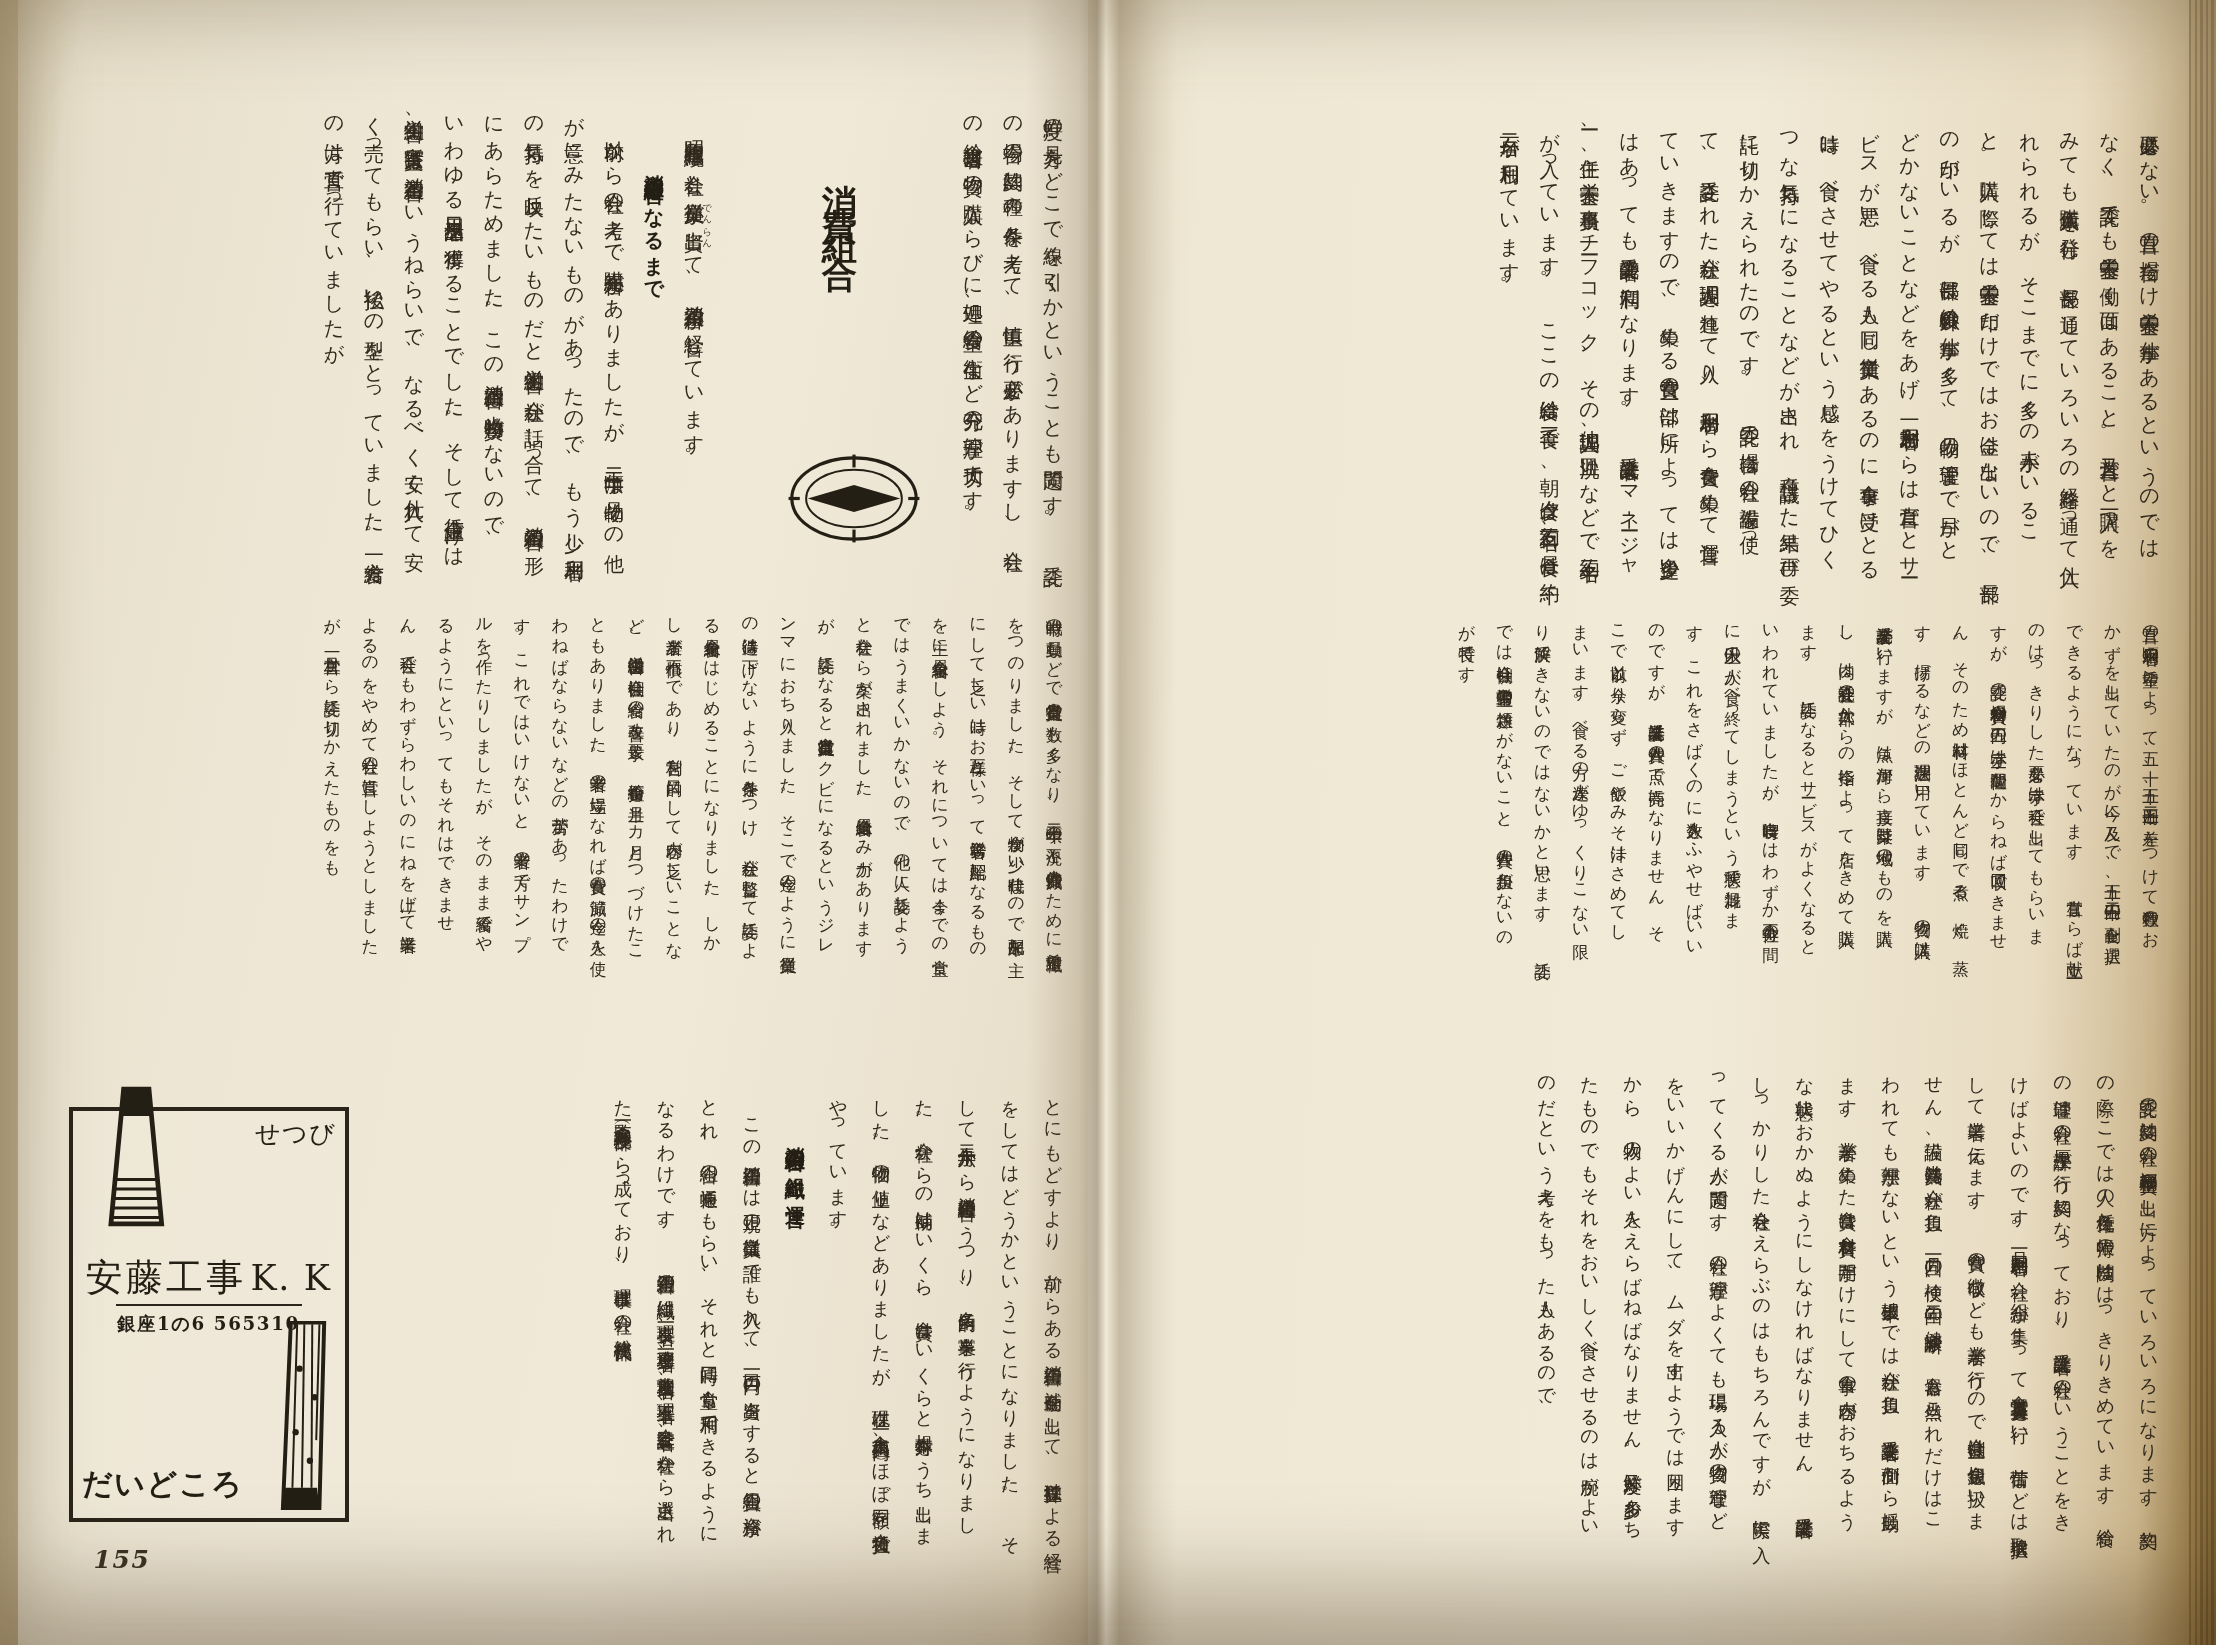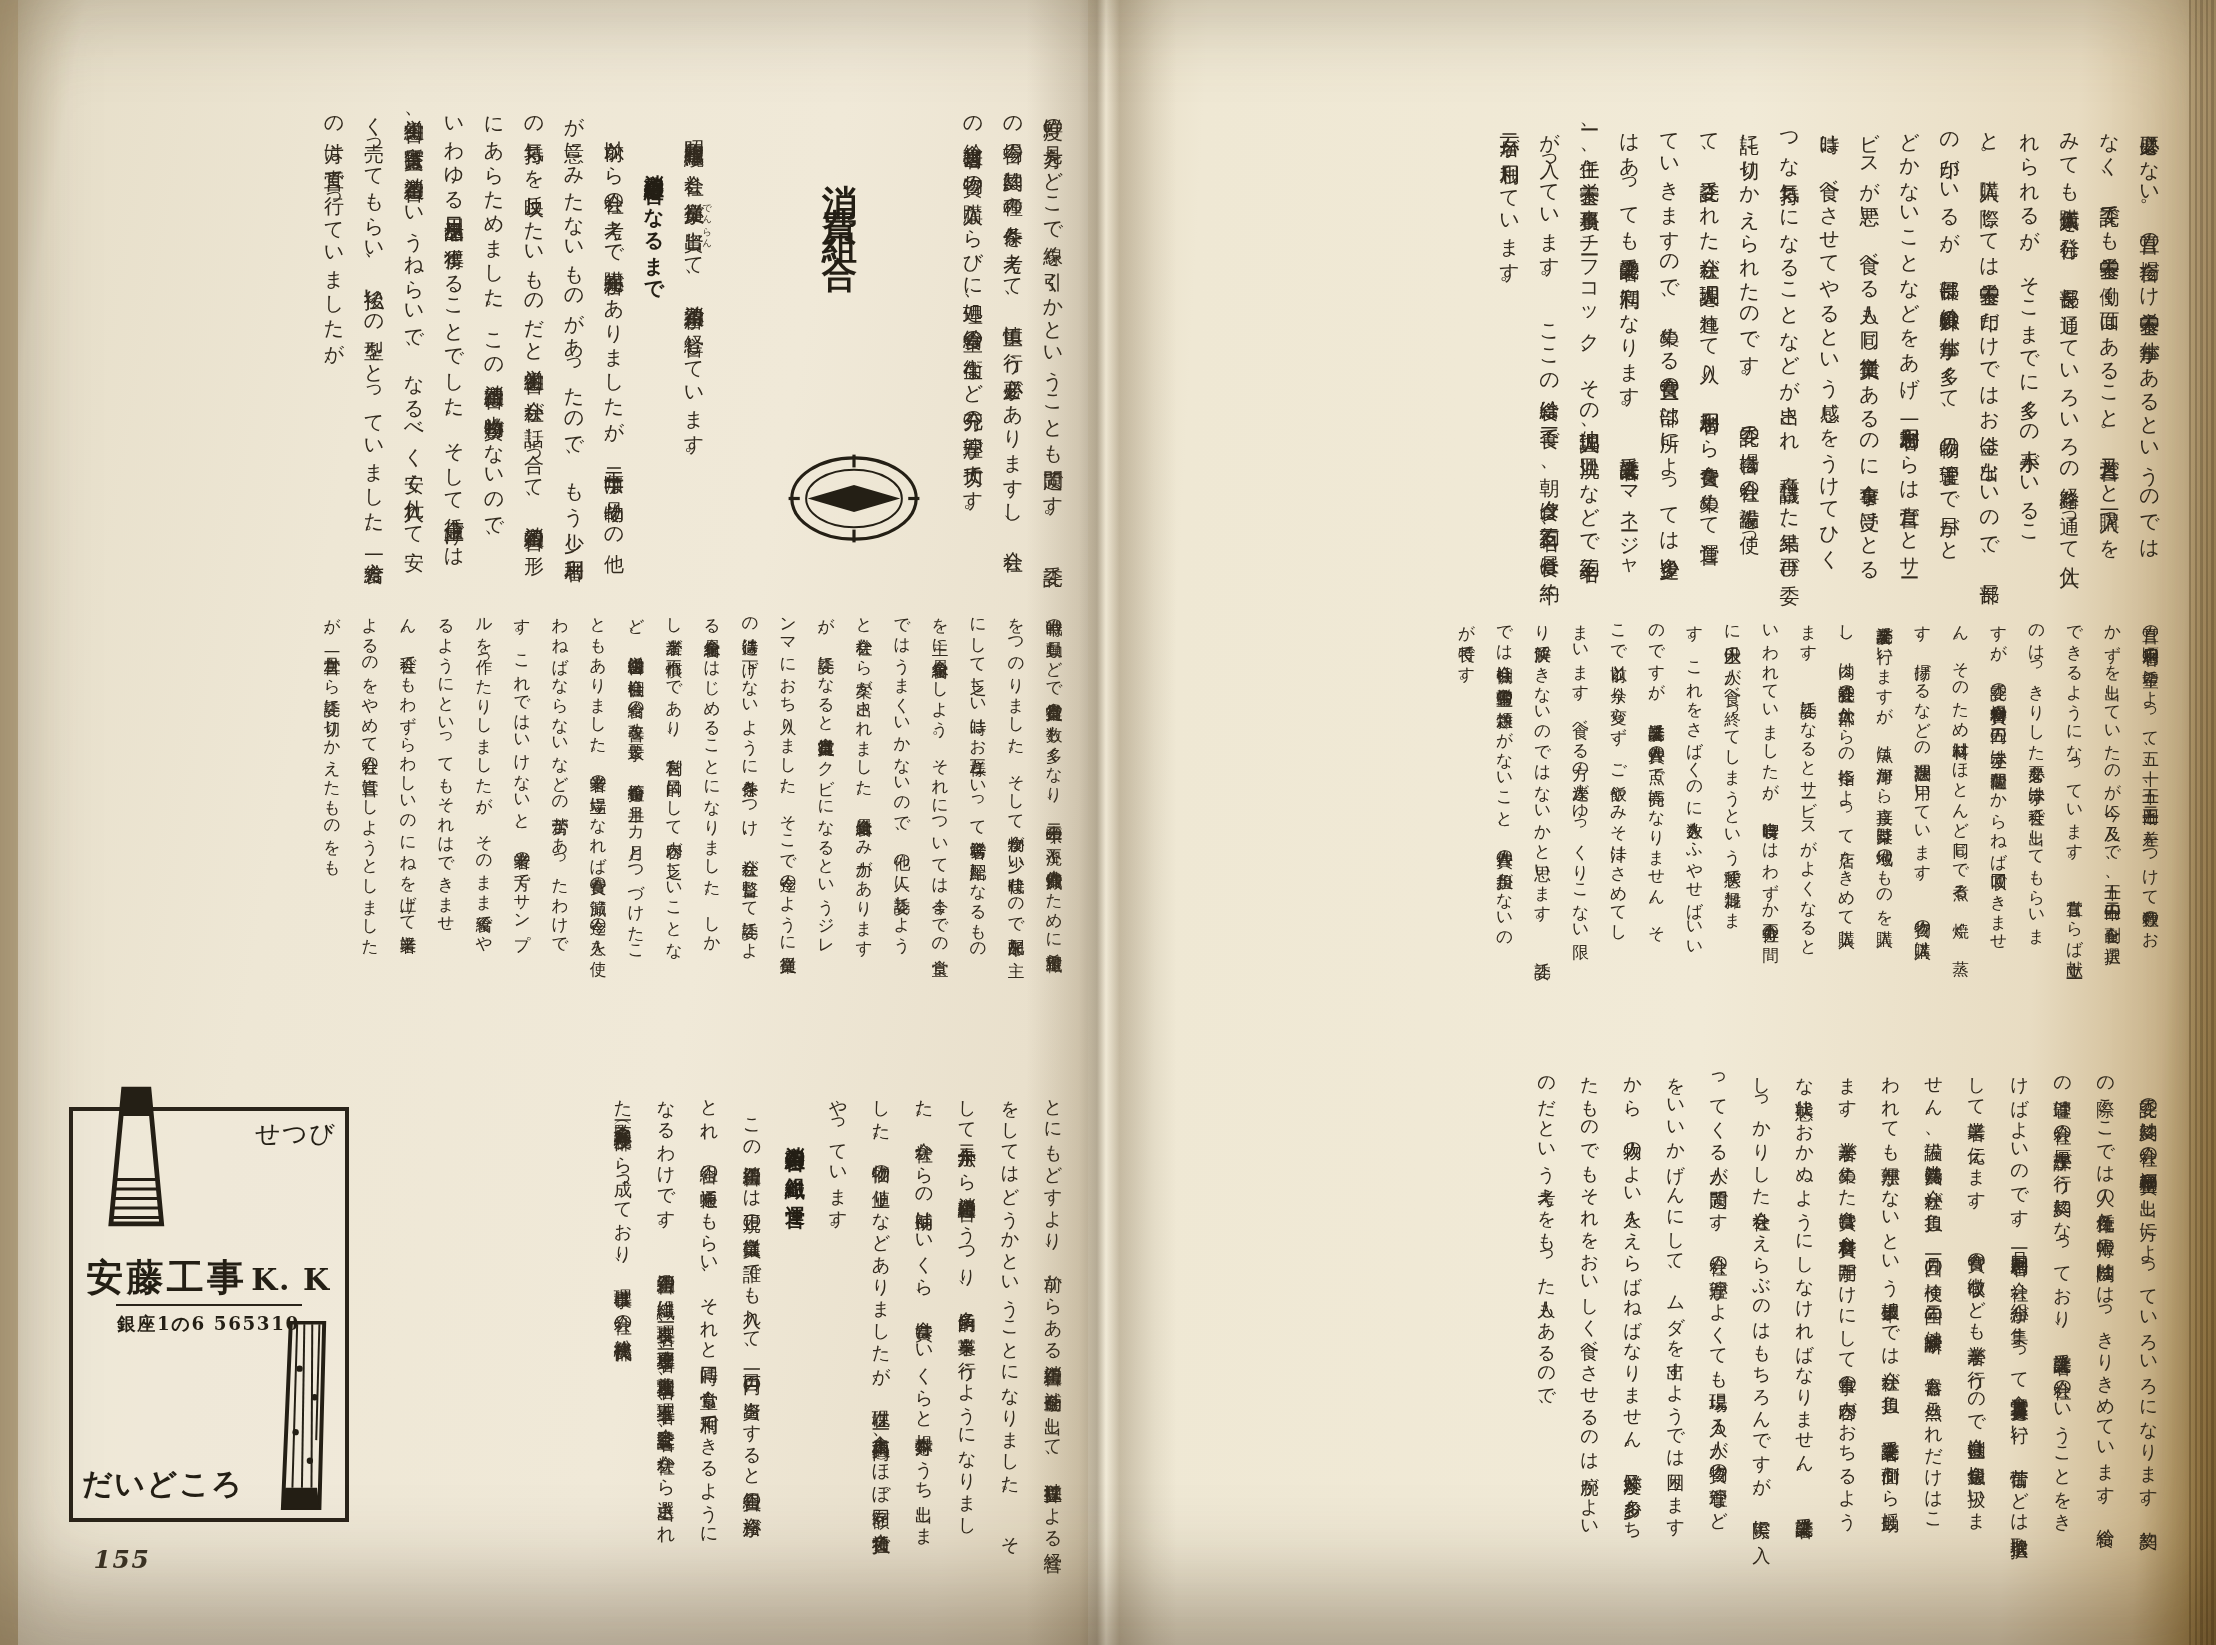--- a/index.html
+++ b/index.html
@@ -76,22 +76,22 @@
   }
   #ad-label-top{
     position:absolute;top:6.4px;right:8px;
     font-family:"DejaVu Sans","Liberation Sans",sans-serif;
     font-weight:400;font-size:25px;color:#241f15;letter-spacing:1.6px;
   }
   #ad-company-line{
     position:absolute;top:142px;left:0;width:100%;text-align:center;
     color:#241f15;border-bottom:0;
   }
-  #ad-company{font-size:37px;font-weight:700;letter-spacing:3.2px;}
-  #ad-company-suffix{font-size:30px;font-weight:700;letter-spacing:1.6px;}
+  #ad-company{font-size:37px;font-weight:400;letter-spacing:3.2px;}
+  #ad-company-suffix{font-size:35px;font-weight:400;letter-spacing:1.6px;}
   #ad-underline{position:absolute;top:193px;left:43px;width:186px;border-top:2.4px solid #2a241a;}
   #ad-address{
     position:absolute;top:200px;left:0;width:100%;text-align:center;
     font-size:18.3px;font-weight:600;color:#241f15;letter-spacing:1.6px;
   }
   #ad-label-bottom{
     position:absolute;left:9.5px;bottom:12.7px;
     font-family:Liberation Mono, monospace;
     font-weight:700;font-size:30px;color:#241f15;letter-spacing:1.6px;
   }

